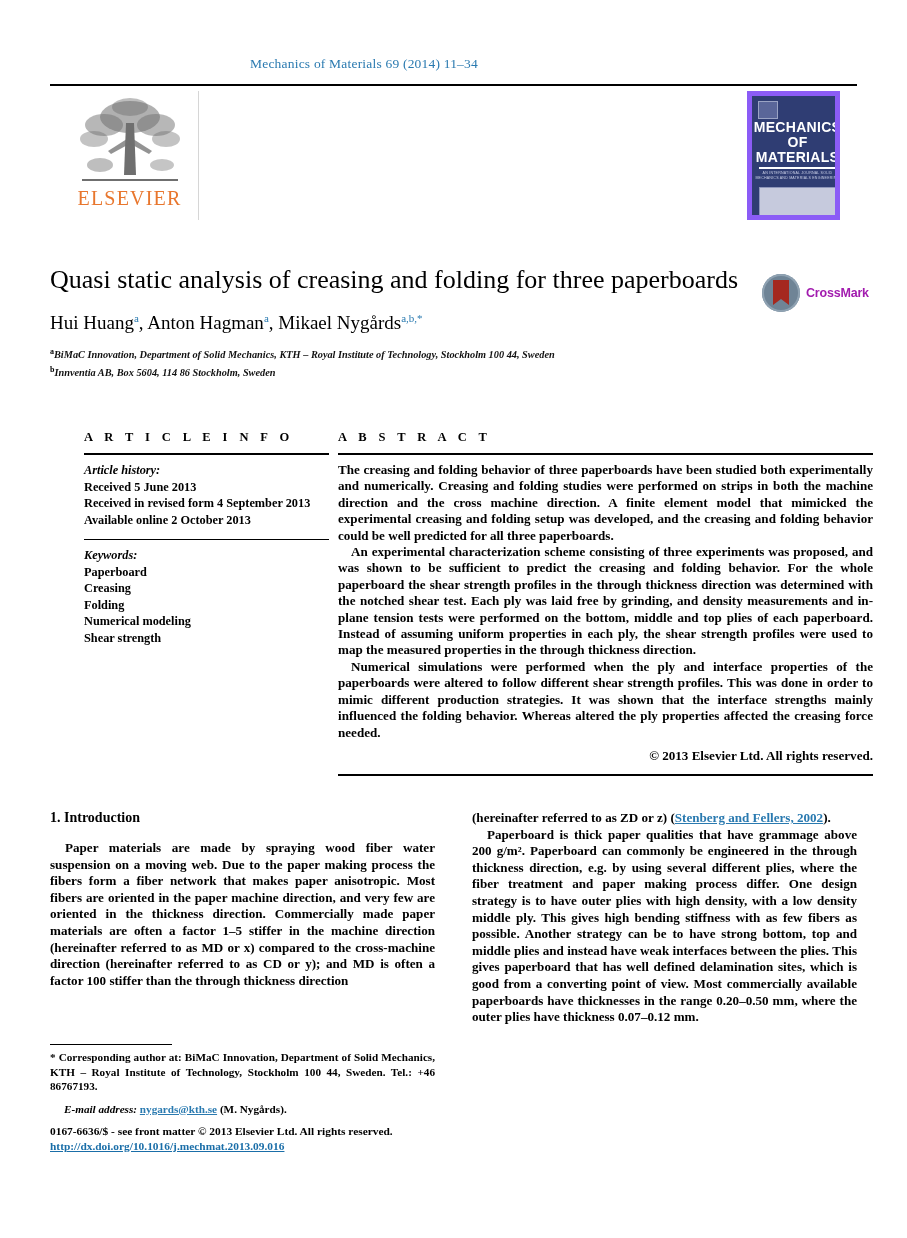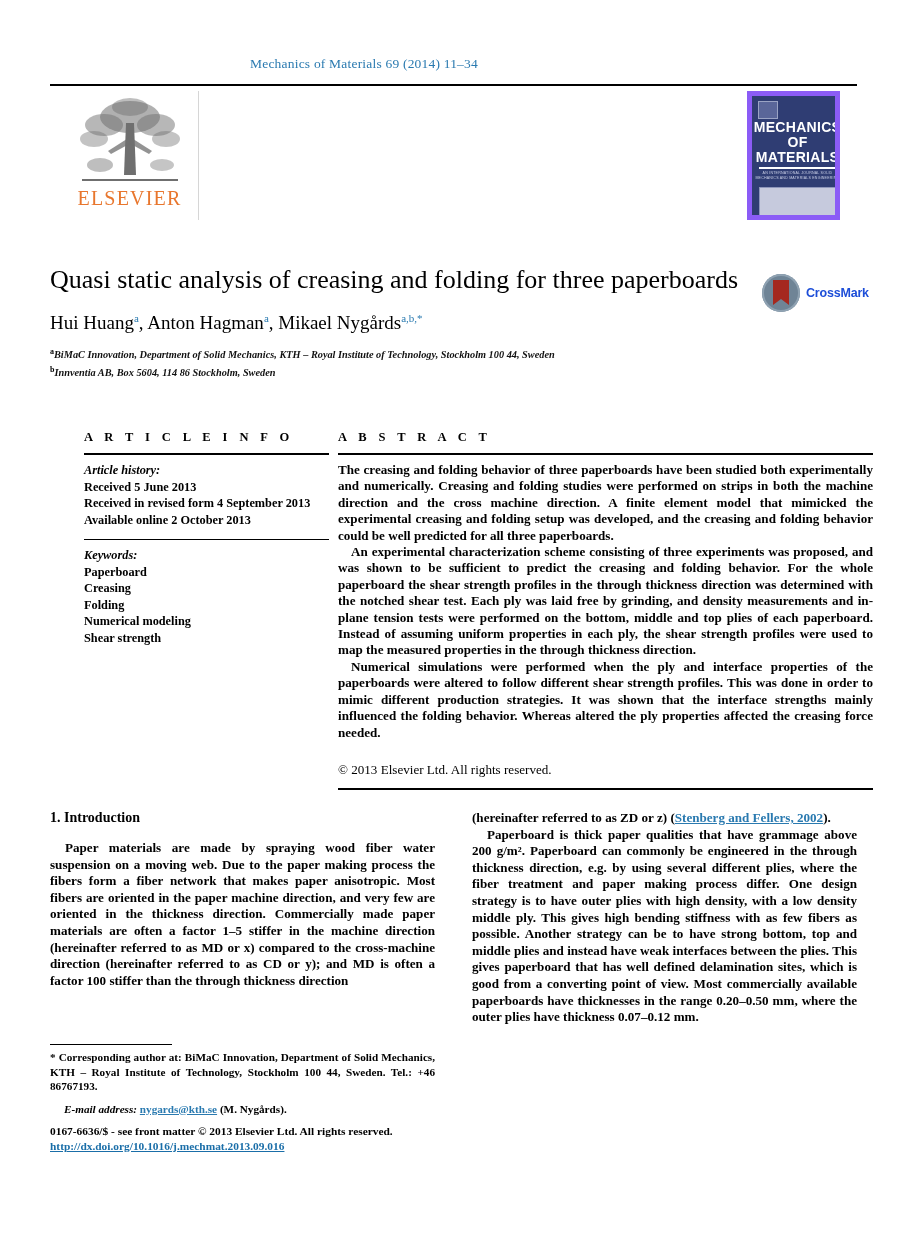--- a/index.html
+++ b/index.html
@@ -220,21 +220,21 @@
     width: 16px; height: 25px;
     background: #a5281f;
     clip-path: polygon(0 0, 100% 0, 100% 100%, 50% 76%, 0 100%);
   }
   .cm-label {
     position: absolute;
     left: 44px; top: 12px;
     font-family: "Liberation Sans", sans-serif;
     font-weight: bold;
     font-size: 12.5px;
-    color: #1d4ed8;
+    color: #a21caf;
     letter-spacing: -.2px;
   }
 
   
   .info-abstract {
     position: absolute;
     left: 50px; top: 430px;
     width: 807px;
   }
   .col-info {
@@ -284,23 +284,24 @@
   .abstract-body p {
     margin: 0;
     font-size: 13.1px;
     line-height: 16.4px;
     text-align: justify;
     font-weight: bold;
     text-indent: 0;
   }
   .abstract-body p + p { text-indent: 13px; }
   .copyright {
-    margin-top: 21px;
+    margin-top: 7px;
+    text-align: right;
     font-size: 13.1px;
-    font-weight: normal;
+    font-weight: bold;
   }
   .abs-bottom-rule {
     border-top: 2px solid #000;
     margin-top: 10px;
   }
 
   
   .body-cols {
     position: absolute;
     left: 50px; top: 810px;

